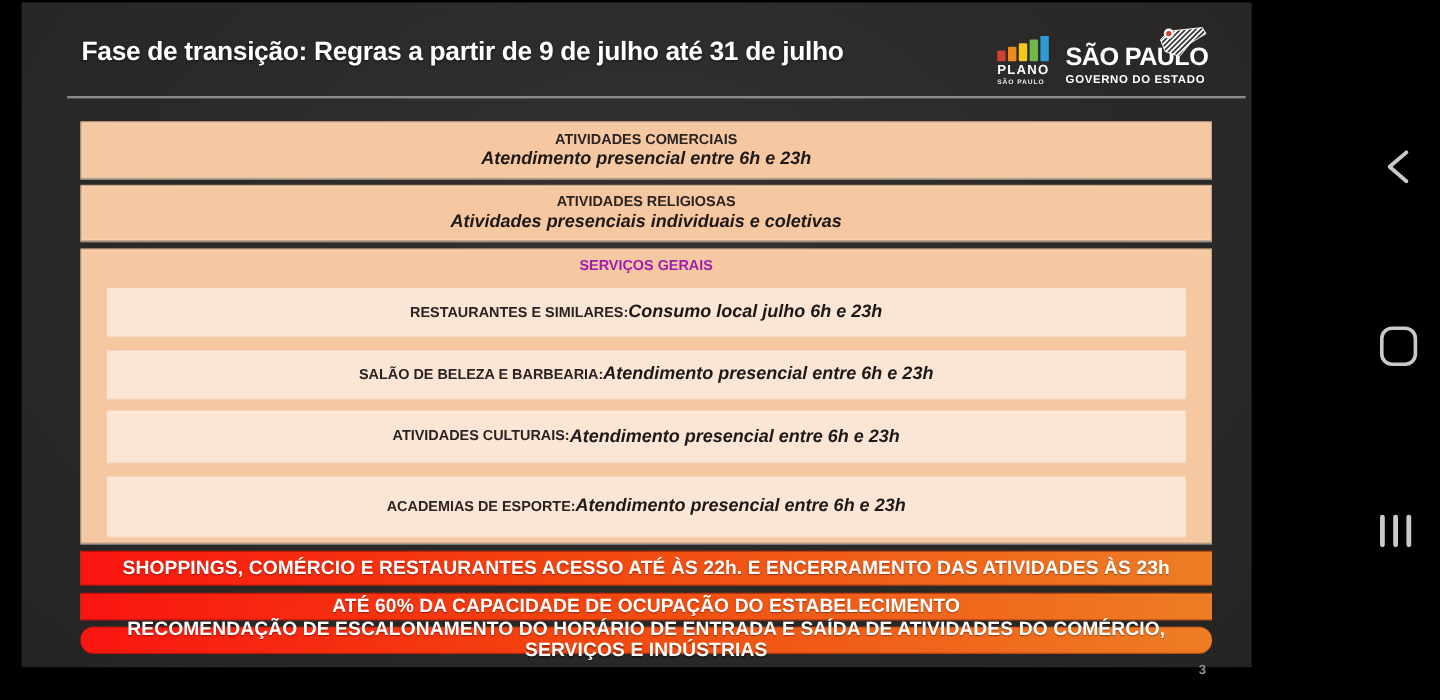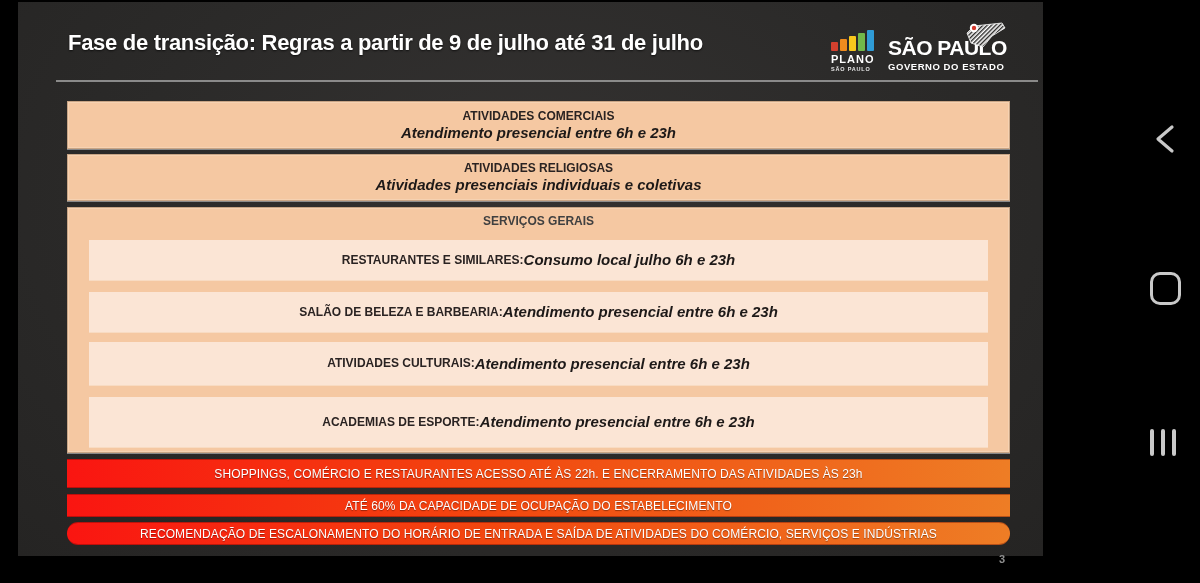--- a/index.html
+++ b/index.html
@@ -40,33 +40,33 @@
                box-shadow:0 1px 0 rgba(255,255,255,0.45), inset 0 0 0 1px rgba(255,255,255,0.18); }
   .sec { height:48px; display:flex; flex-direction:column; justify-content:center;
          align-items:center; text-align:center; }
   .sec1 { margin-bottom:5px; }
   .sec2 { height:47px; margin-bottom:6px; }
 
   .h { font-size:12px; font-weight:bold; color:#2a2322; line-height:15px; }
   .d { font-size:15px; font-weight:bold; font-style:italic; color:#1d1918; line-height:18px; }
 
   .services { height:246px; margin-bottom:6px; padding-top:5px; }
-  .sg-heading { text-align:center; font-size:12px; font-weight:bold; color:#404040; height:16px; line-height:16px; }
+  .sg-heading { text-align:center; font-size:12px; font-weight:bold; color:#a21caf; height:16px; line-height:16px; }
   .inner-box { width:899px; margin-left:auto; margin-right:auto; background:#fbe5d5;
                display:flex; flex-direction:row; justify-content:center; align-items:center;
                text-align:center; box-shadow:0 1px 0 rgba(255,255,255,0.35); }
   .i1 { height:40px; margin-top:11px; }
   .i2 { height:40px; margin-top:12px; }
   .i3 { height:43px; margin-top:10px; }
   .i4 { height:50px; margin-top:12px;text-align:center; }
 
   .rule { width:943px; display:flex; align-items:center; justify-content:center; text-align:center;
           background:linear-gradient(to right, #fa1511 0%, #f2470f 45%, #ee7d25 100%);
           border-top:1px solid rgba(80,0,0,0.35); border-bottom:1px solid rgba(80,0,0,0.35); }
-  .rule span { color:#ffffff; font-weight:normal; font-size:12px; letter-spacing:0.1px;
+  .rule span { color:#ffffff; font-weight:bold; font-size:16px; letter-spacing:0.1px;
                text-shadow:0 1px 1px rgba(0,0,0,0.4); padding:0 10px; }
   .bar1 { height:29px; margin-bottom:6px; }
   .bar2 { height:23px; margin-bottom:5px; }
   .bar3 { height:23px;border-radius:11px; }
 
   
   .nav-back { position:absolute; left:1148px; top:121px; }
   .nav-home { position:absolute; left:1150px; top:272px; width:31px; height:33px;
               border:3.5px solid #c9c9c9; border-radius:10px; }
   .nav-recents { position:absolute; left:1150px; top:429px; display:flex; gap:7px; }

